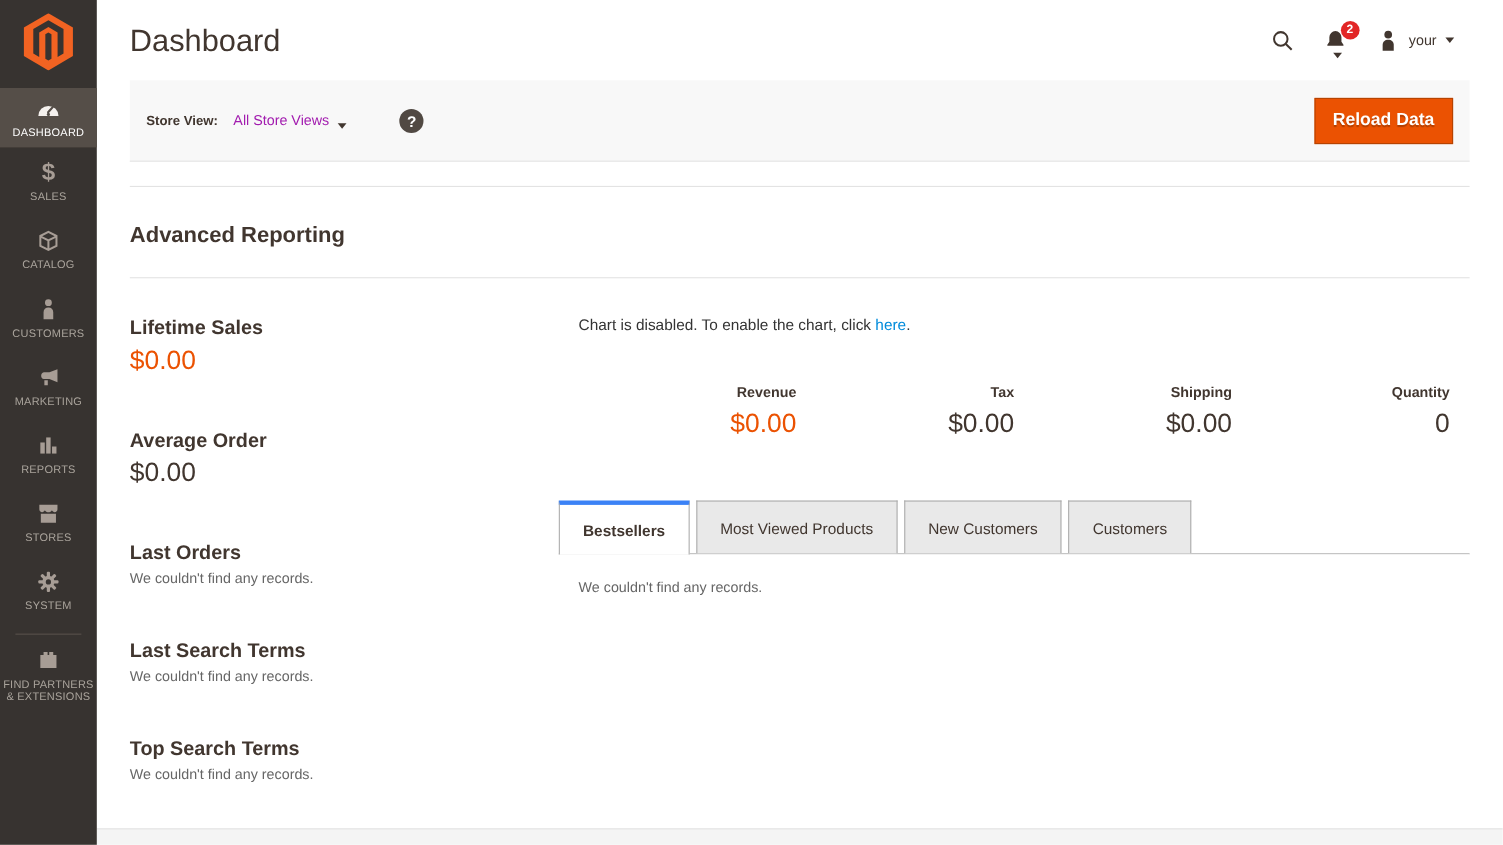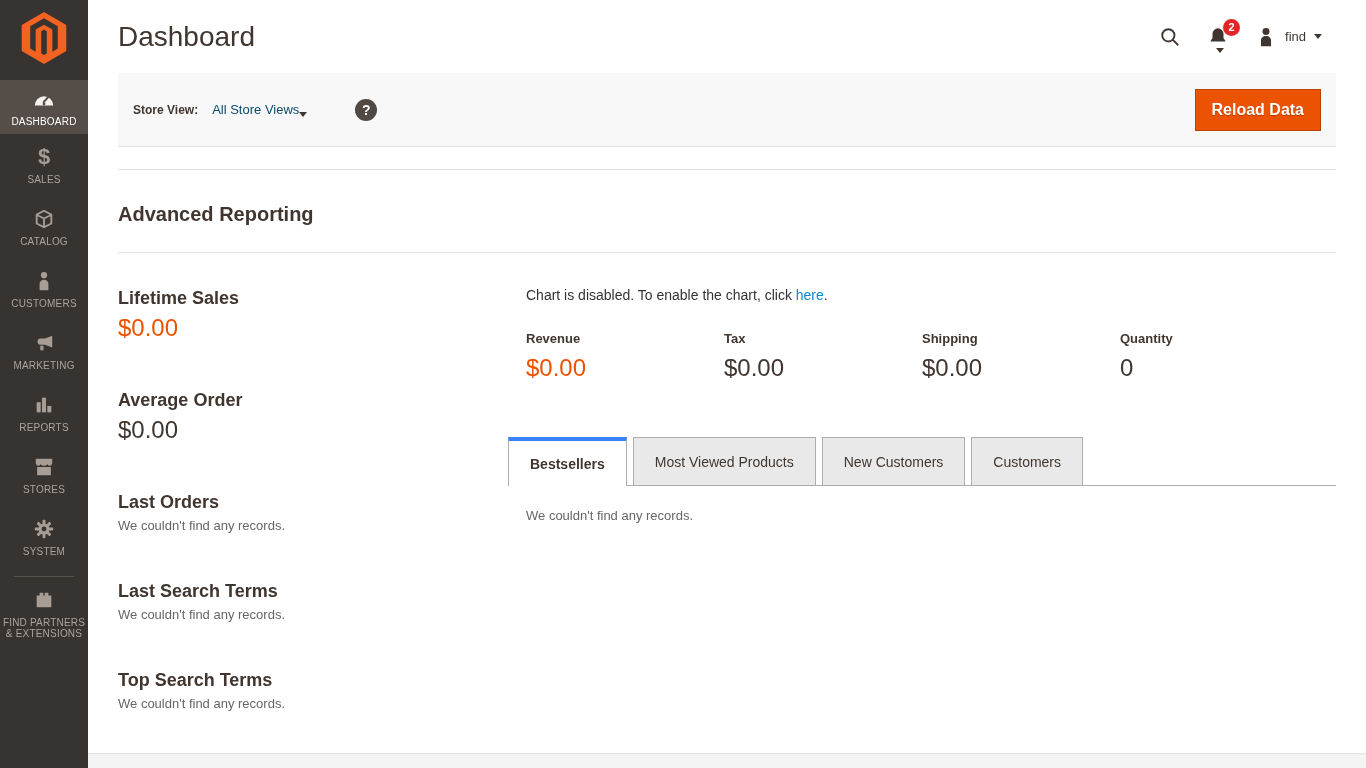--- a/index.html
+++ b/index.html
@@ -28,21 +28,21 @@
   .icon-btn svg { width:22px; height:22px; }
   .notif .badge { position:absolute; top:-7px; right:-11px; min-width:17px; height:17px; border-radius:9px; background:#e22626; color:#fff; font-size:11px; font-weight:700; display:flex; align-items:center; justify-content:center; padding:0 4px; }
   .notif .bell-caret { position:absolute; bottom:-5px; left:9px; width:0; height:0; border-left:4px solid transparent; border-right:4px solid transparent; border-top:5px solid #41362f; }
   .account { gap:8px; font-size:13px; color:#41362f; }
   .caret-down { width:0; height:0; border-left:4px solid transparent; border-right:4px solid transparent; border-top:5px solid #41362f; display:inline-block; }
 
   
   .toolbar-wrap { margin:0 30px; }
   .toolbar { background:#f8f8f8; border-bottom:1px solid #e3e3e3; height:74px; display:flex; align-items:center; padding:0 15px; }
   .sv-label { font-size:12px; font-weight:700; color:#41362f; }
-  .sv-switcher { display:flex; align-items:flex-end; gap:0; margin-left:14px; background:none; border:none; font-size:13px; color:#0c4a6e; cursor:pointer; font-family:inherit; }
+  .sv-switcher { display:flex; align-items:flex-end; gap:8px; margin-left:14px; background:none; border:none; font-size:13px; color:#a21caf; cursor:pointer; font-family:inherit; }
   .help-btn { margin-left:48px; width:22px; height:22px; border-radius:50%; background:#514943; color:#fff; border:none; font-size:14px; font-weight:700; cursor:pointer; display:flex; align-items:center; justify-content:center; }
   .reload-btn { margin-left:auto; background:#eb5202; color:#fff; border:1px solid #b64301; font-size:16px; font-weight:600; padding:0 16px; height:42px; cursor:pointer; font-family:inherit; text-shadow:0 1px 1px rgba(0,0,0,.25); }
   .rule { margin:22px 30px 0; border-bottom:1px solid #e3e3e3; }
 
   
   .ar { margin:0 30px; padding-top:33px; position:relative; }
   .ar h2 { font-size:20px; font-weight:700; color:#41362f; }
   .ar p { margin-top:13px; font-size:14px; line-height:23px; color:#333; max-width:910px; }
   .ar-btn { position:absolute; top:52px; right:15px; background:#007bdb; border:1px solid #0f6bb2; color:#fff; font-size:16px; font-weight:600; height:43px; padding:0 18px; cursor:pointer; font-family:inherit; display:flex; align-items:center; gap:6px; }
   .ar-btn svg { width:11px; height:11px; fill:#fff; margin-top:-8px; }
@@ -54,21 +54,21 @@
   .block h3 { font-size:18px; font-weight:700; color:#41362f; line-height:22px; }
   .block .value { font-size:24px; line-height:30px; margin-top:4px; color:#41362f; }
   .block .value.highlight { color:#eb5202; }
   .block .empty { font-size:13px; line-height:17px; margin-top:4px; color:#666; }
   .block + .block { margin-top:46px; }
 
   .right-col { flex:1; min-width:0; }
   .pad { padding-left:18px; padding-right:18px; }
   .notice { font-size:14px; color:#333; }
   .notice a { color:#008bdb; text-decoration:none; cursor:pointer; }
-  .totals { display:flex; margin-top:28px; }
+  .totals { display:flex; margin-top:46px;text-align:right; }
   .t-col { flex:1; }
   .t-col .t-label { font-size:13px; font-weight:700; color:#41362f; }
   .t-col .t-value { font-size:24px; margin-top:8px; color:#41362f; }
   .t-col .t-value.highlight { color:#eb5202; }
 
   .tabs { display:flex; align-items:flex-start; margin-top:55px; border-bottom:1px solid #adadad; }
   .tab { height:48px; display:flex; align-items:center; padding:0 21px; font-size:14px; color:#41362f; background:#e9e9e9; border:1px solid #adadad; border-bottom:none; margin-right:6px; cursor:pointer; font-family:inherit; }
   .tab.active { height:49px; margin-bottom:-1px; background:#fff; border-top:4px solid #3b82f6; font-weight:600;text-align:center; }
   .tab-panel { padding:22px 18px 30px; font-size:13px; color:#666; background:#fff; }
 
@@ -191,21 +191,21 @@
               <path d="M12 2.5a6 6 0 0 0-6 6v4.6L4 16v1h16v-1l-2-2.9V8.5a6 6 0 0 0-6-6z"></path>
             </svg>
           <span class="badge">2</span>
           <span class="bell-caret"></span>
         </button>
         <button class="icon-btn account">
           <svg viewBox="0 0 24 24" fill="currentColor">
               <circle cx="12" cy="6" r="3.8"></circle>
               <path d="M12 11c-3.2 0-5.5 2-5.5 5V22h11v-6c0-3-2.3-5-5.5-5z"></path>
             </svg>
-          <span>find</span>
+          <span>your</span>
           <span class="caret-down"></span>
         </button>
       </div>
     </header>
 
     <div class="toolbar-wrap">
       <div class="toolbar">
         <span class="sv-label">Store View:</span>
         <button class="sv-switcher">
           <span>All Store Views</span>

